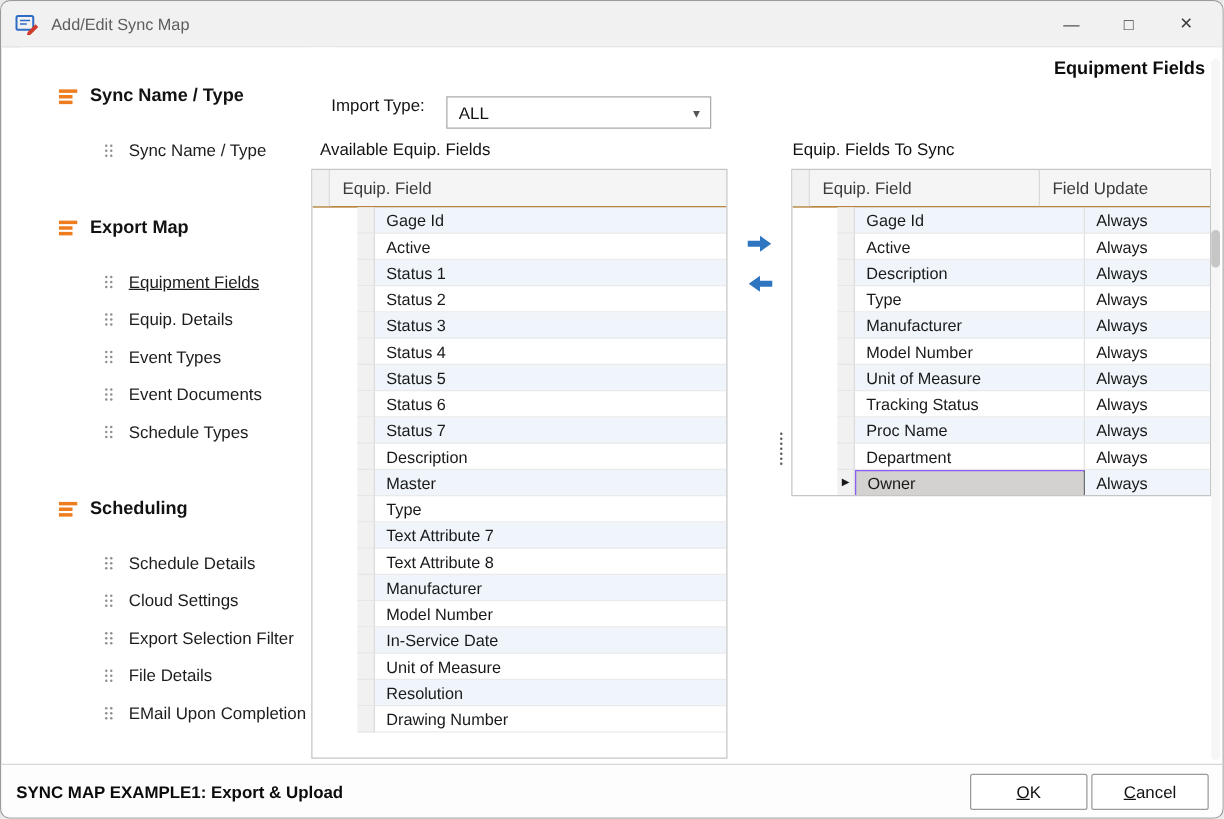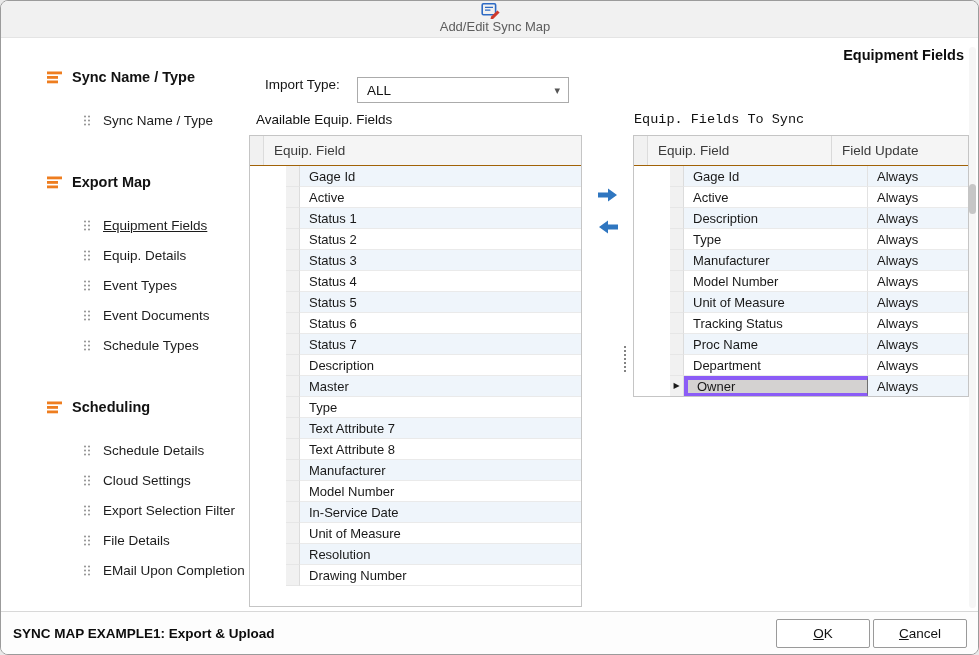--- a/index.html
+++ b/index.html
@@ -18,21 +18,20 @@
     overflow: hidden;
   }
 
   
   .titlebar {
     position: absolute; left:0; top:0; right:0; height: 37px;
     background: #f1f1f1;
     border-bottom: 1px solid #e4e4e4;
     display: flex; align-items: center;
     padding-left: 11px;
-    flex-direction: column;
   }
   .app-icon { width: 20px; height: 18px; margin-right: 9px; flex: 0 0 auto; }
   .title-text { font-size: 13px; color: #5d5d5d; }
   .win-controls { margin-left: auto; display: flex; height: 100%; }
   .win-btn {
     width: 46px; height: 100%;
     display: flex; align-items: center; justify-content: center;
     color: #3c3c3c; cursor: default; user-select: none;
   }
   .win-btn.min   { font-size: 13px; }
@@ -74,21 +73,21 @@
   .select {
     width: 212px; height: 26px;
     border: 1px solid #ababab; background: #fff;
     display: flex; align-items: center; justify-content: space-between;
     padding: 0 8px 0 9px; font-size: 13.5px; color: #111; cursor: default;
   }
   .select .caret { font-size: 11px; color: #555; }
 
   .grid-label { position: absolute; font-size: 13.5px; color: #111; }
   .grid-label.left  { left: 7px;   top: 74px; }
-  .grid-label.right { left: 385px; top: 74px; font-family: Liberation Mono, monospace; }
+  .grid-label.right { left: 385px; top: 74px; }
 
   .grid {
     position: absolute; top: 97px;
     border: 1px solid #c5c5c5; background: #fff; overflow: hidden;
   }
   .grid.left  { left: 0;     width: 333px; height: 472px; }
   .grid.right { left: 384px; width: 336px; height: 262px; }
 
   .g-head {
     display: flex; height: 30px;
@@ -119,21 +118,21 @@
     color: #191919; white-space: nowrap; overflow: hidden;
   }
   .grid.left  .cell { flex: 1; }
   .grid.right .cell.fieldcol  { width: 184px; flex: 0 0 184px; border-right: 1px solid #e2e2e2; }
   .grid.right .cell.updatecol { flex: 1; }
 
   .marker-arrow { display: none; font-size: 8px; color: #1a1a1a; line-height: 1; }
   .g-row.selected .marker-arrow { display: block; }
   .g-row.selected .cell.fieldcol {
     background: #d4d2d1;
-    border: 4px solid #8b5cf6;
+    border: 1px solid #8b5cf6;
     border-right: 1px solid #6f6f6f;
   }
 
   
   .move-btn {
     position: absolute; left: 344px; width: 30px; height: 22px;
     background: transparent; border: none; cursor: pointer;
     display: flex; align-items: center; justify-content: center;
   }
   .move-btn.right { top: 146px; }

